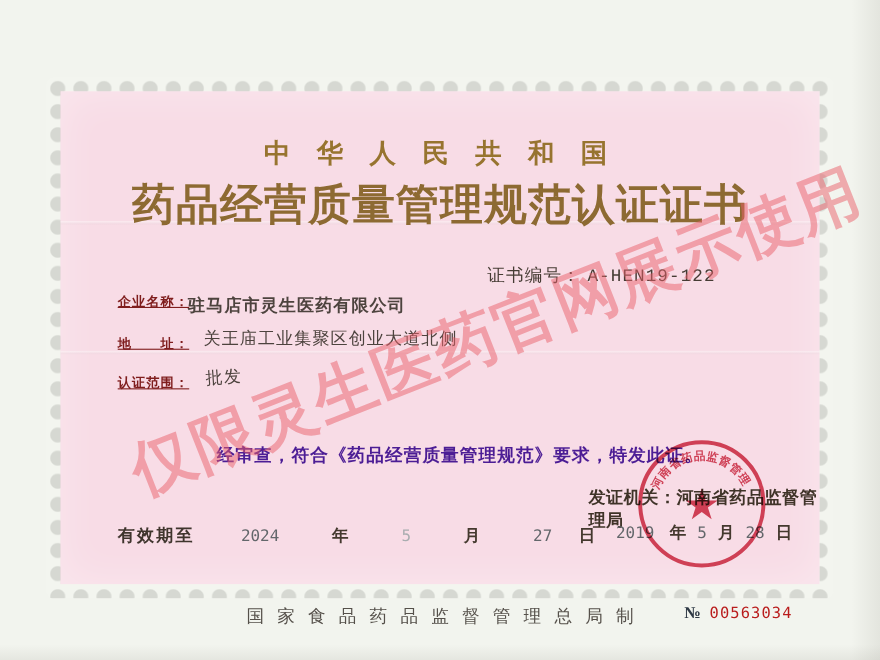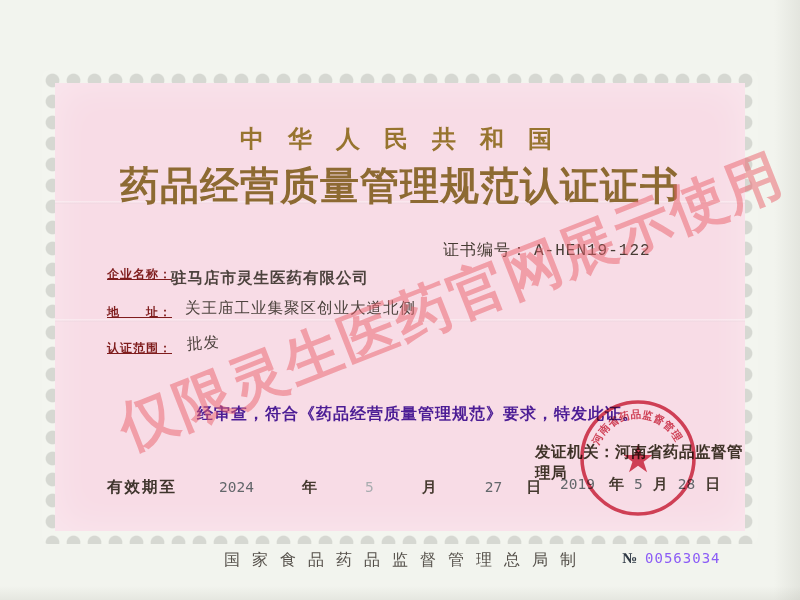--- a/index.html
+++ b/index.html
@@ -88,21 +88,21 @@
   }
   .footer-maker{
     position:absolute;top:550px;left:0;width:100%;text-align:center;
     font-size:16px;color:#55504a;letter-spacing:12px;padding-left:12px;box-sizing:border-box;
   }
   .footer-serial{
     position:absolute;top:550px;left:616px;background:#f2f4ee;padding:0 6px;
     font-size:14px;white-space:nowrap;
   }
   .footer-serial .no-sign{font-weight:bold;color:#2e3844;font-size:15px;margin-right:8px;}
-  .footer-serial .digits{font-family:"DejaVu Sans Mono",monospace;color:#8b5cf6;letter-spacing:1px;}
+  .footer-serial .digits{font-family:"DejaVu Sans Mono",monospace;color:#b91c1c;letter-spacing:1px;}
 </style>
 </head>
 <body>
 
 <div class="stage">
 
   <div class="lace">
     <div class="panel">
 
       <div class="crease c1"></div>

